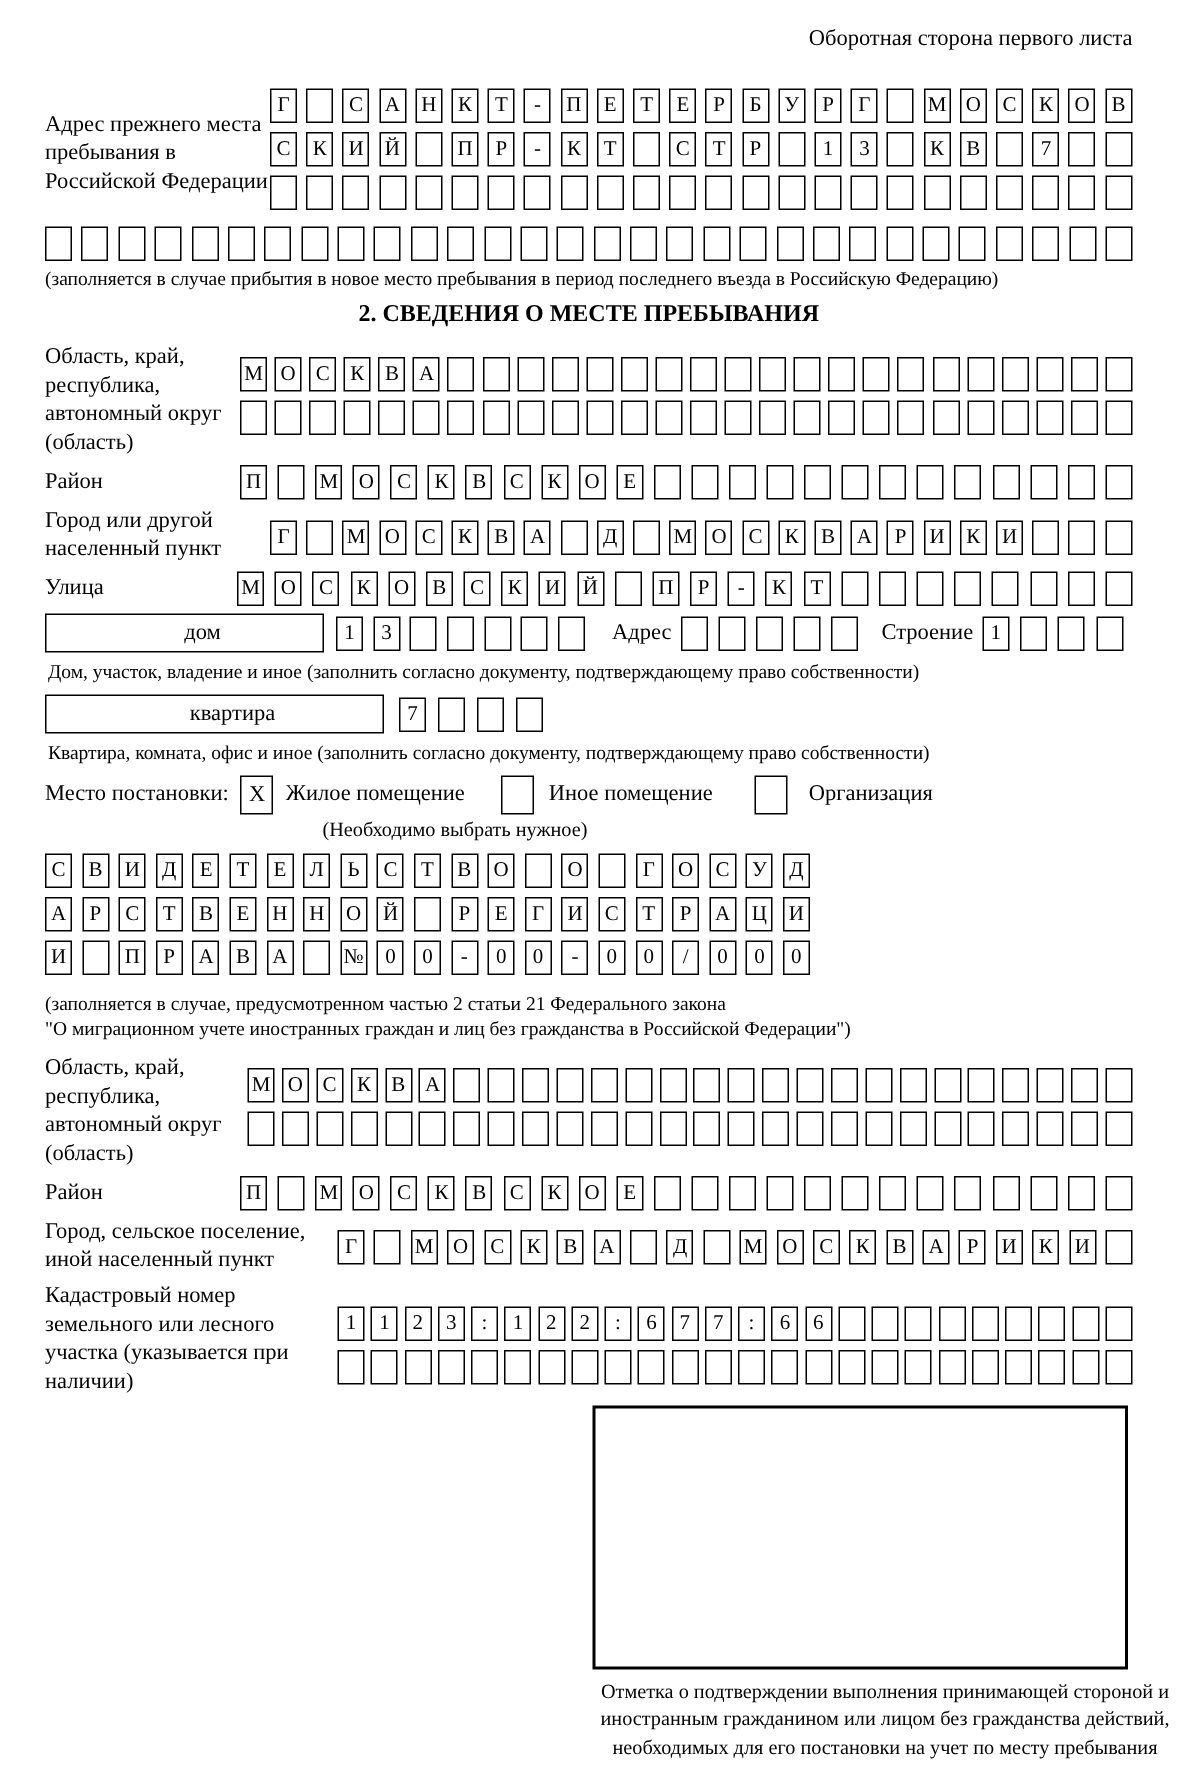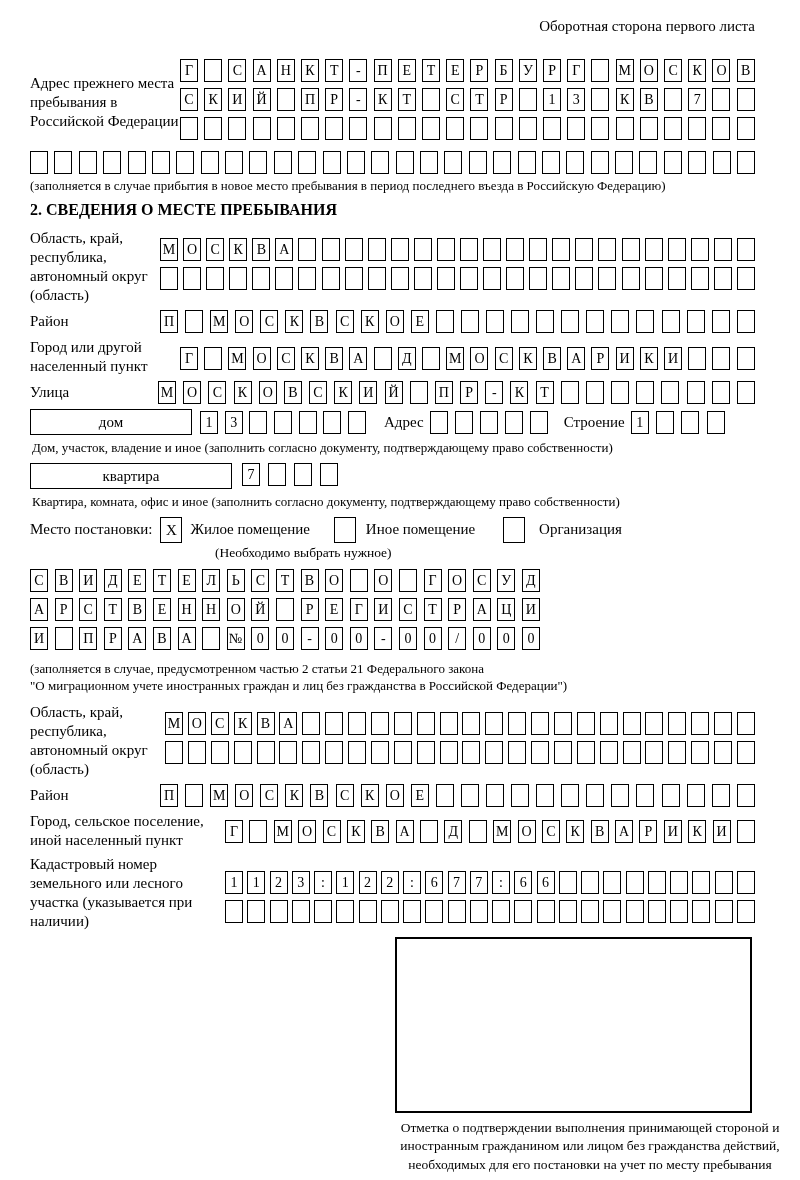--- a/index.html
+++ b/index.html
@@ -16,25 +16,25 @@
   .boxes{display:flex;justify-content:space-between;flex:none;}
   .box{
     flex:none;width:16px;height:21px;border:1.6px solid #000;
     font-size:14px;line-height:21px;text-align:center;background:#fff;
   }
   .w575{width:575px}.w595{width:595px}.w597{width:597px}.w725{width:725px}
   .w510{width:510px}.w530{width:530px}.w166{width:166px}.w118{width:118px}
   .w94{width:94px}.w96{width:96px}
   .caption{font-size:13px;line-height:1.3;}
   .center{}
-  .sec-title{font-weight:bold;font-size:16px;text-align:left;margin:6px 0 10px 0;}
+  .sec-title{font-weight:bold;font-size:16px;text-align:center;margin:6px 0 10px 0;}
   .sub-title{font-weight:bold;font-size:15px;text-align:center;margin:10px 0 8px 0;}
   .bigfield{
     flex:none;border:1.6px solid #000;height:24px;line-height:24px;
-    text-align:center;font-size:15px;background:#fff;
+    text-align:center;font-size:15px;background:#fff;padding-left:24px;
   }
   .cb{
     flex:none;width:20px;height:24px;border:1.6px solid #000;text-align:center;
     font-size:15px;line-height:24px;background:#fff;
   }
   .stay-row{display:flex;align-items:center;margin-top:6px;margin-bottom:2px;font-size:15px;}
   .stamp-box{width:353px;height:172px;border:2px solid #000;margin-left:365px;margin-top:6px;}
   .stamp-cap{width:430px;margin-left:345px;margin-top:6px;text-align:center;font-size:13.5px;line-height:1.35;}
   .mt4{margin-top:4px}
   .note-left{margin:0 0 6px 2px;}
@@ -340,21 +340,21 @@
     <div class="lbl" style="margin-left:16px">Строение</div>
     <div class="boxes w94" style="margin-left:6px">
         <span class="box">1</span>
         <span class="box"></span>
         <span class="box"></span>
         <span class="box"></span>
       </div>
   </div>
   <div class="caption note-left">Дом, участок, владение и иное (заполнить согласно документу, подтверждающему право собственности)</div>
 
-  <div class="row" style="align-items:flex-start">
+  <div class="row" style="align-items:center">
     <div class="bigfield" style="width:200px">квартира</div>
     <div class="boxes w96" style="margin-left:10px">
         <span class="box">7</span>
         <span class="box"></span>
         <span class="box"></span>
         <span class="box"></span>
       </div>
   </div>
   <div class="caption note-left">Квартира, комната, офис и иное (заполнить согласно документу, подтверждающему право собственности)</div>
 

